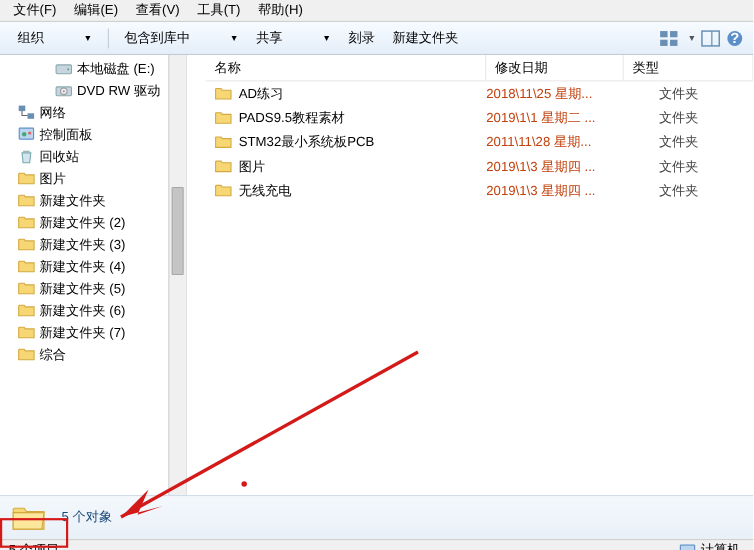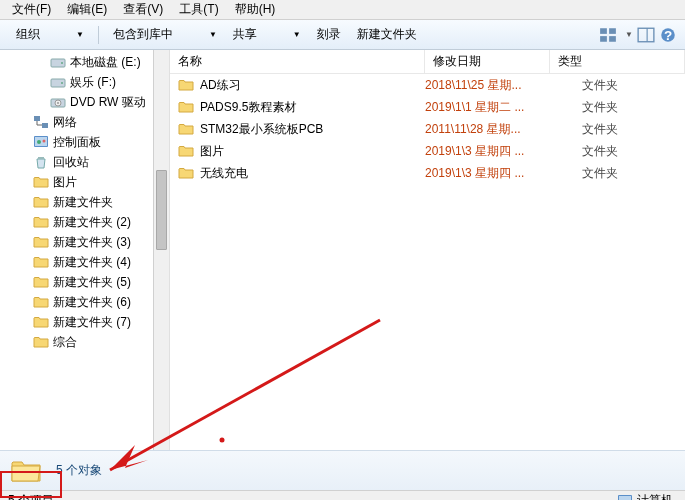--- a/index.html
+++ b/index.html
@@ -9,26 +9,26 @@
 .menubar span { padding: 2px 8px; cursor: default; }
 
 .toolbar { height: 30px; background: linear-gradient(#f7fbff, #e4eef9); display: flex; align-items: center; padding: 0 8px; border-bottom: 1px solid #c0ccd8; }
 .tool-btn { display: inline-flex; align-items: center; padding: 3px 8px; cursor: default; border-radius: 2px; gap: 32px; }
 .tool-sep { width: 1px; height: 18px; background: #c0ccd8; margin: 0 6px; }
 .dropdown-caret { margin-left: 4px; font-size: 8px; }
 
 .view-icons { margin-left: auto; display: flex; align-items: center; gap: 4px; }
 .view-icon { width: 18px; height: 18px; display: inline-flex; align-items: center; justify-content: center; }
 
-.main { display: flex; height: 400px; }
+.main { display: flex; height: 400px; gap: 17px; }
 
 .sidebar { width: 170px; background: #fff; border-right: 1px solid #e0e0e0; overflow: hidden; position: relative; }
 .sidebar-inner { padding: 2px 0; }
 .tree-item { display: flex; align-items: center; height: 20px; padding-left: 26px; cursor: default; white-space: nowrap; }
-.tree-item.indent1 { padding-left: 33px; }
+.tree-item.indent1 { padding-left: 16px; }
 .tree-item.indent2 { padding-left: 50px; }
 .tree-item .icon { width: 16px; height: 16px; margin-right: 4px; display: inline-flex; align-items: center; justify-content: center; flex-shrink: 0; }
 .scrollbar-v { position: absolute; right: 0; top: 0; bottom: 0; width: 16px; background: #f0f0f0; border-left: 1px solid #d0d0d0; }
 .scrollbar-thumb { position: absolute; left: 2px; right: 2px; background: #c4c4c4; border: 1px solid #a8a8a8; border-radius: 1px; }
 
 .content { flex: 1; background: #fff; display: flex; flex-direction: column; }
 .header-row { display: flex; height: 24px; border-bottom: 1px solid #e8e8e8; background: #fff; }
 .header-cell { padding: 4px 8px; border-right: 1px solid #e8e8e8; cursor: default; display: flex; align-items: center; }
 .header-cell.name { width: 255px; }
 .header-cell.date { width: 125px; }
@@ -124,29 +124,20 @@
               <rect x="1" y="5" width="14" height="8" rx="1" fill="#c8d4e0" stroke="#8aa"></rect>
               <circle cx="12" cy="9" r="1" fill="#6a8"></circle>
             </svg>
           </span>
           <span>本地磁盘 (E:)</span>
         </div>
         <div class="tree-item indent2">
           <span class="icon">
             <svg viewBox="0 0 16 16">
               <rect x="1" y="5" width="14" height="8" rx="1" fill="#c8d4e0" stroke="#8aa"></rect>
-              <circle cx="12" cy="9" r="1" fill="#6a8"></circle>
-            </svg>
-          </span>
-          <span>娱乐 (F:)</span>
-        </div>
-        <div class="tree-item indent2">
-          <span class="icon">
-            <svg viewBox="0 0 16 16">
-              <rect x="1" y="5" width="14" height="8" rx="1" fill="#c8d4e0" stroke="#8aa"></rect>
               <circle cx="8" cy="9" r="3" fill="#eee" stroke="#999"></circle>
               <circle cx="8" cy="9" r="1" fill="#999"></circle>
             </svg>
           </span>
           <span>DVD RW 驱动</span>
         </div>
         <div class="tree-item indent1">
           <span class="icon">
             <svg viewBox="0 0 16 16">
               <rect x="1" y="2" width="6" height="5" fill="#6a8fb5"></rect>

